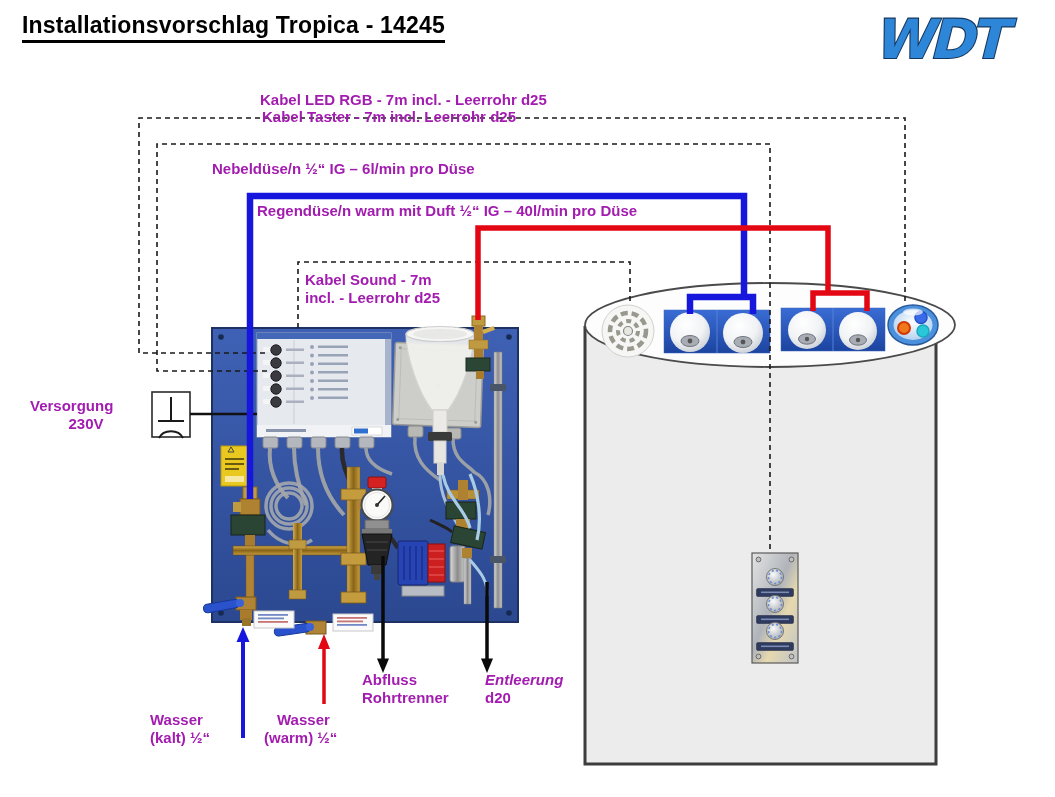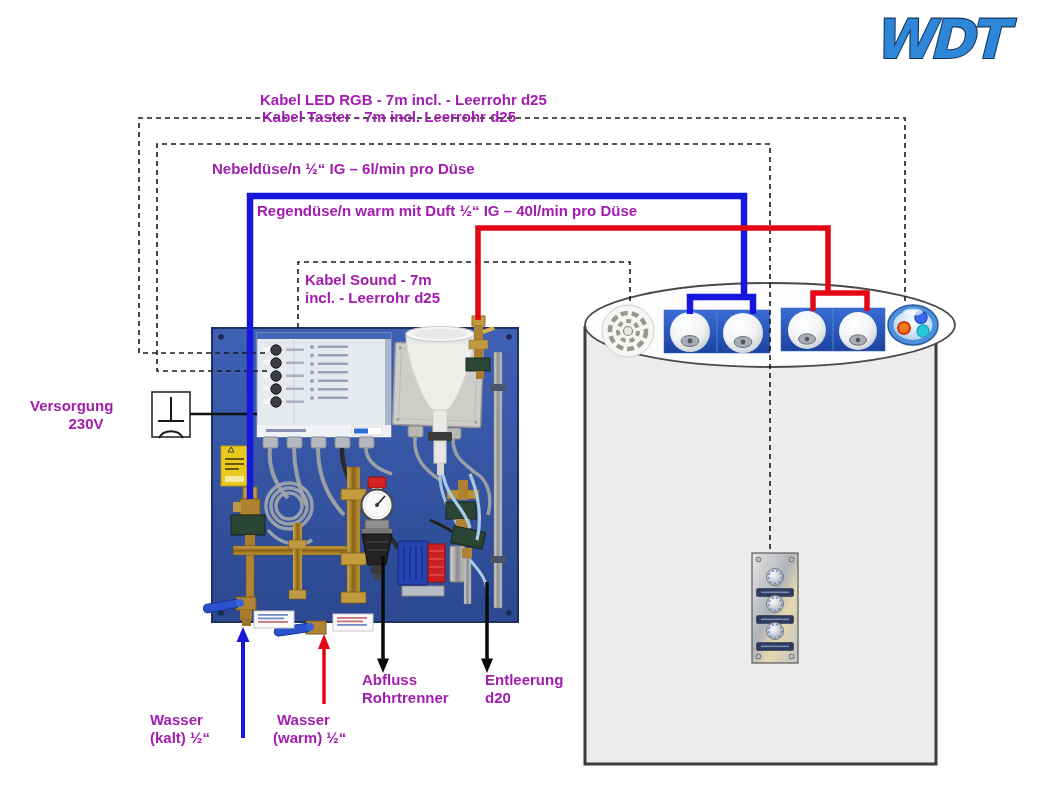--- a/index.html
+++ b/index.html
@@ -395,36 +395,37 @@
   <g>
     <line x1="487" y1="582" x2="487" y2="660" stroke="#0a0a0a" stroke-width="3.5"></line>
     <path d="M487,673 L481,658.5 L493,658.5 Z" fill="#0a0a0a"></path>
   </g>
 
   <g>
     <text x="888" y="58" transform="skewX(-14)" font-family="'DejaVu Sans',sans-serif" font-size="54" font-weight="bold" letter-spacing="-4" fill="#2e86d8" stroke="#16365c" stroke-width="2.2" style="paint-order:stroke">WDT</text>
   </g>
 </svg>
 
+<div class="title">Installationsvorschlag Tropica - 14245</div>
 
 <div class="lbl" style="left:260px;top:91px;">Kabel LED RGB - 7m incl. - Leerrohr d25</div>
 <div class="lbl" style="left:262px;top:108px;">Kabel Taster - 7m incl. Leerrohr d25</div>
 <div class="lbl" style="left:212px;top:160px;">Nebeldüse/n  ½“ IG – 6l/min pro Düse</div>
 <div class="lbl" style="left:257px;top:202px;">Regendüse/n  warm mit Duft  ½“ IG – 40l/min pro Düse</div>
 <div class="lbl" style="left:305px;top:271px;">Kabel Sound - 7m</div>
 <div class="lbl" style="left:305px;top:289px;">incl. - Leerrohr d25</div>
 
 <div class="lbl" style="left:30px;top:397px;width:112px;text-align:left;">Versorgung</div>
 <div class="lbl" style="left:30px;top:415px;width:112px;text-align:center;">230V</div>
 
 <div class="lbl" style="left:150px;top:711px;">Wasser</div>
 <div class="lbl" style="left:150px;top:729px;">(kalt) ½“</div>
 
 <div class="lbl" style="left:277px;top:711px;">Wasser</div>
-<div class="lbl" style="left:273px;top:729px;">(warm) ½“</div>
+<div class="lbl" style="left:264px;top:729px;">(warm) ½“</div>
 
 <div class="lbl" style="left:362px;top:671px;">Abfluss</div>
 <div class="lbl" style="left:362px;top:689px;">Rohrtrenner</div>
 
-<div class="lbl" style="left:485px;top:671px;">Entleerung</div>
+<div class="lbl" style="left:485px;top:671px;font-style:italic;">Entleerung</div>
 <div class="lbl" style="left:485px;top:689px;">d20</div>
 
 </div>
 
 </body></html>

